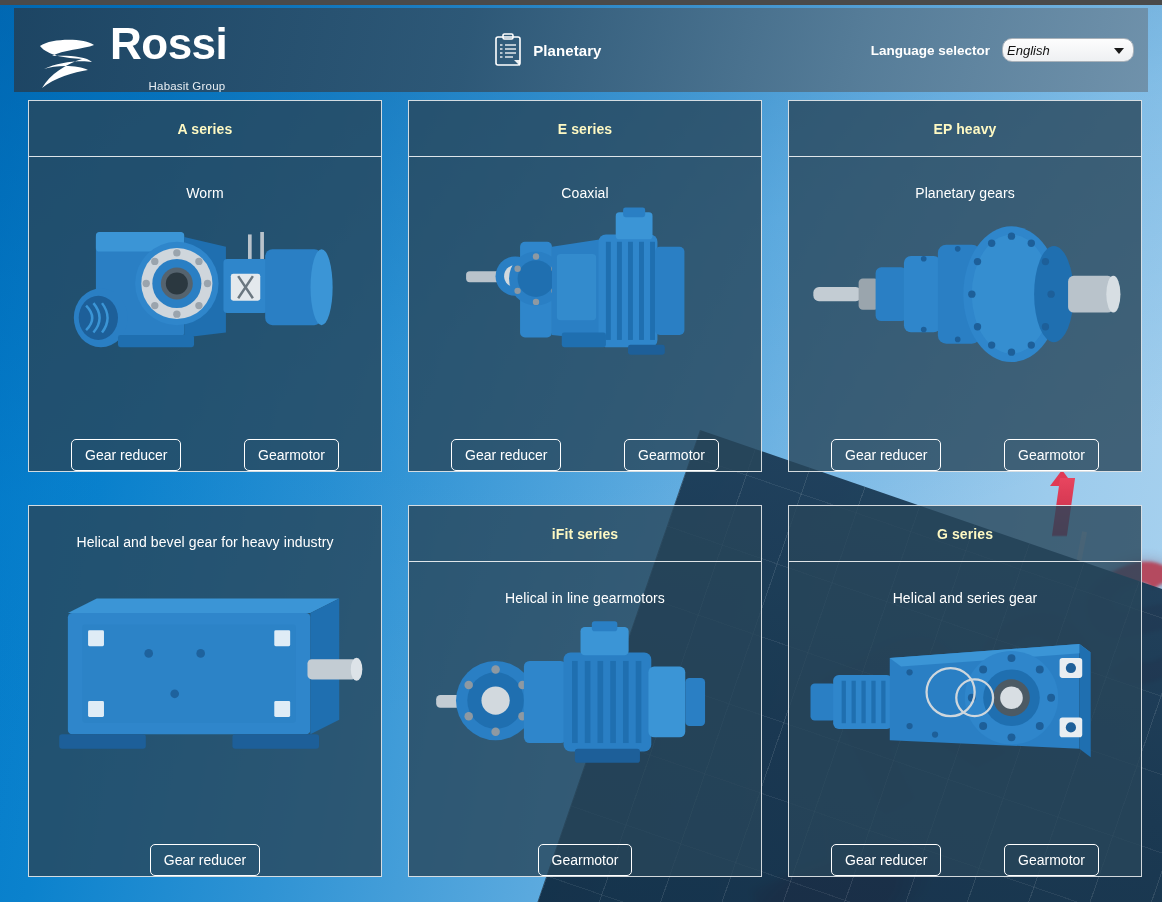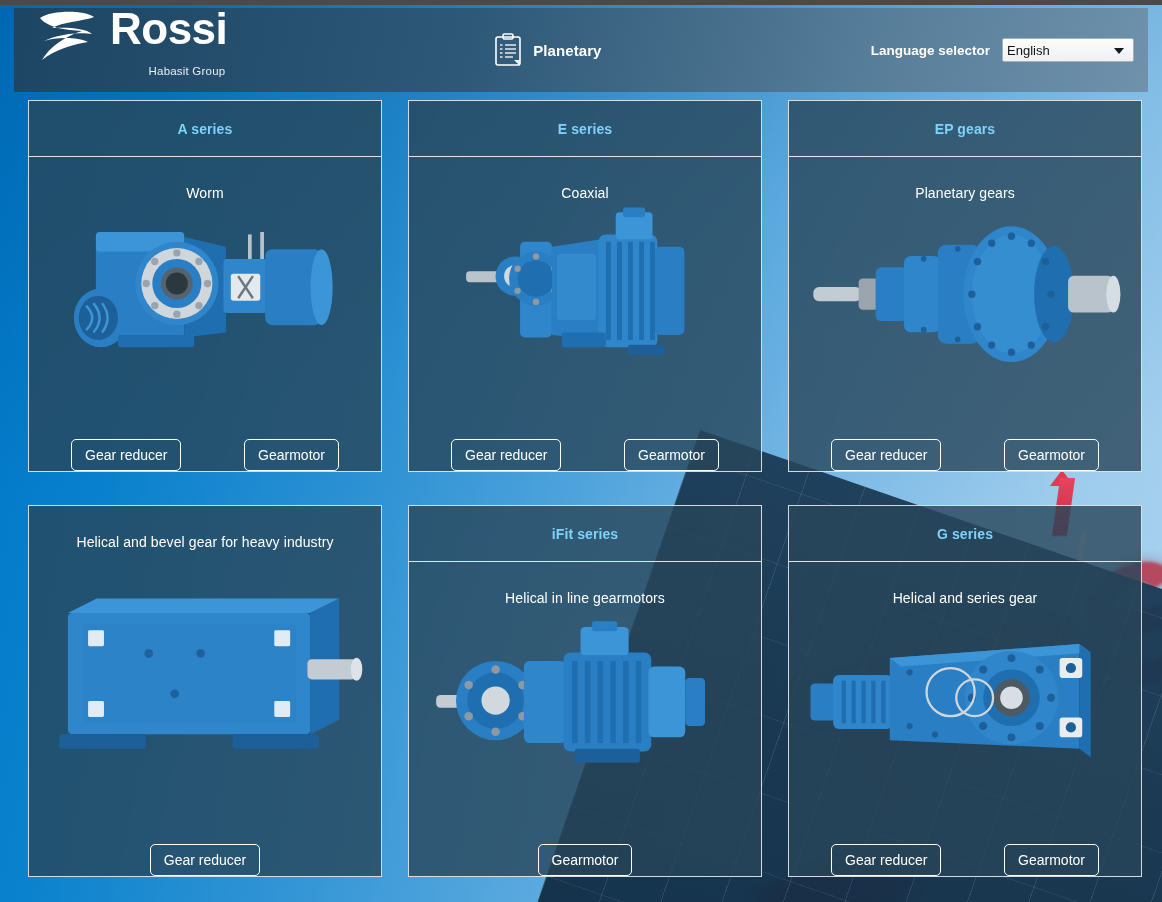--- a/index.html
+++ b/index.html
@@ -114,21 +114,21 @@
         rgba(30,68,97,.97) 0%,
         rgba(46,86,115,.95) 40%,
         rgba(86,122,148,.93) 75%,
         rgba(110,142,166,.92) 100%);
     z-index: 30;
     display: flex;
     align-items: center;
   }
   #logo-block {
     width: 240px; height: 84px;
-    display: flex; align-items: flex-start;
+    display: flex; align-items: flex-end;
     padding-left: 18px;
     flex: 0 0 auto;
   }
   #logo-mark { width: 72px; height: 56px; flex: 0 0 auto; }
   #logo-text { margin-left: 6px; }
   #logo-word {
     font-size: 44px; font-weight: bold; color: #ffffff;
     line-height: 42px; letter-spacing: -.5px;
   }
   #logo-sub {
@@ -153,24 +153,25 @@
   #language-label {
     color: #ffffff; font-size: 13.5px; font-weight: bold;
     margin-right: 12px; white-space: nowrap;
   }
   #language-select {
     width: 132px; height: 24px;
     font-family: "Liberation Sans", sans-serif;
     font-size: 13px; color: #111;
     background: linear-gradient(180deg, #fdfdfd 0%, #eef0f2 100%);
     border: 1px solid #a9b2ba;
-    border-radius: 2px;
+    border-radius: 10px;
     padding: 0 4px;
     appearance: none; -webkit-appearance: none;
     position: relative;
+    font-style: italic;
   }
   #lang-wrap { position: relative; display: inline-block; }
   #lang-arrow {
     position: absolute; right: 10px; top: 50%;
     margin-top: -2px;
     width: 0; height: 0;
     border-left: 5px solid transparent;
     border-right: 5px solid transparent;
     border-top: 6px solid #1a1a1a;
     pointer-events: none;
@@ -197,21 +198,21 @@
     position: relative;
     overflow: hidden;
   }
   .card-header {
     height: 56px;
     flex: 0 0 auto;
     display: flex; align-items: center; justify-content: center;
     border-bottom: 1px solid rgba(255,255,255,.85);
   }
   .card-title {
-    color: #7dd3fc; font-size: 14px; font-weight: bold; letter-spacing: .1px;
+    color: #fef9c3; font-size: 14px; font-weight: bold; letter-spacing: .1px;
   }
   .card-subtitle {
     color: #ffffff; font-size: 14px; text-align: center;
     padding: 28px 12px 0 12px;
     flex: 0 0 auto;
     letter-spacing: .1px;
   }
   .card-image {
     flex: 1 1 auto;
     display: flex; align-items: center; justify-content: center;
@@ -395,21 +396,21 @@
     </g>
   </svg>
       </div>
       <div class="card-actions both">
         <button class="act-btn">Gear reducer</button>
         <button class="act-btn">Gearmotor</button>
       </div>
     </div>
     <div class="card">
       <div class="card-header">
-        <span class="card-title">EP gears</span>
+        <span class="card-title">EP heavy</span>
       </div>
       <div class="card-subtitle">Planetary gears</div>
       <div class="card-image">
         <svg viewBox="0 0 230 130">
     <g>
       <rect x="8" y="58" width="34" height="10" rx="4" fill="#c3ccd3"></rect>
       <rect x="40" y="52" width="14" height="22" rx="3" fill="#9aa5ad"></rect>
       <rect x="52" y="44" width="22" height="38" rx="4" fill="#2a7fc4"></rect>
       <rect x="72" y="36" width="26" height="54" rx="5" fill="#2f86cb"></rect>
       <rect x="96" y="28" width="30" height="70" rx="6" fill="#2a7fc4"></rect>

